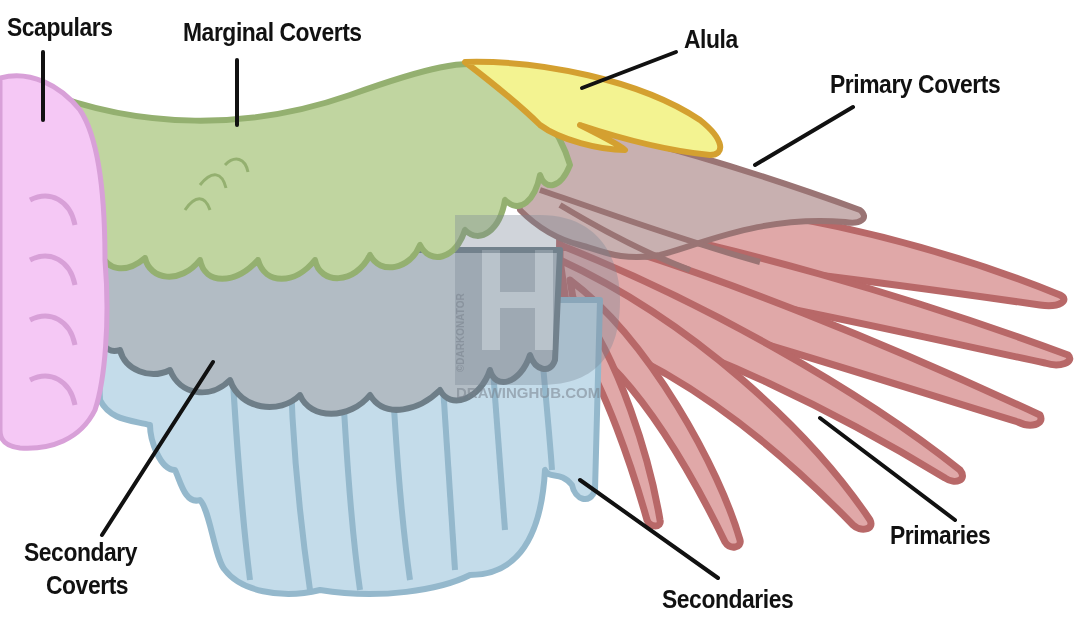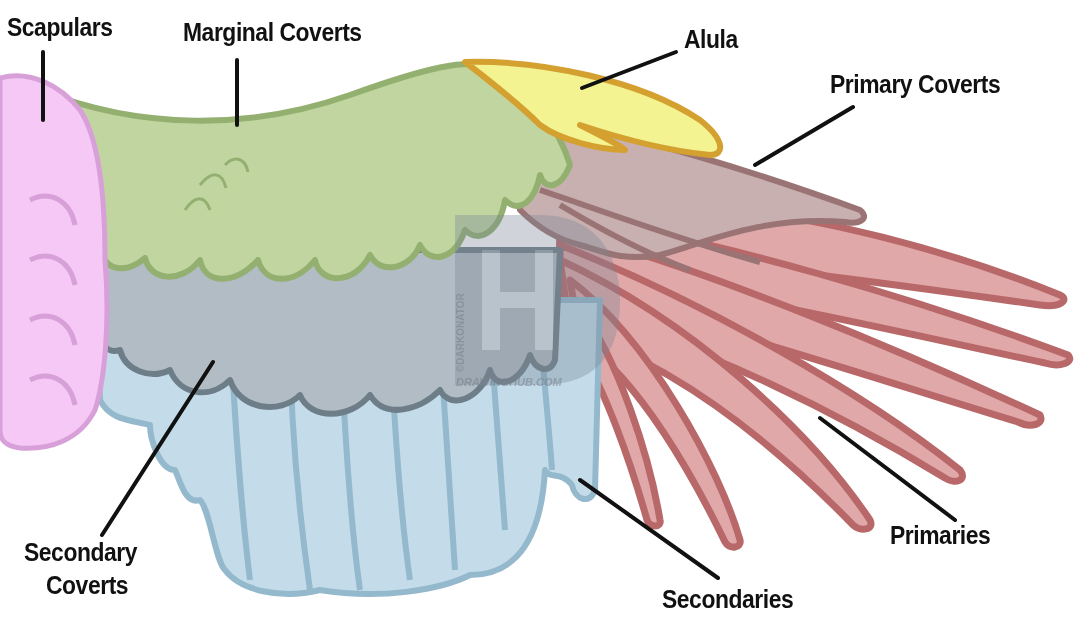--- a/index.html
+++ b/index.html
@@ -75,21 +75,21 @@
     <line x1="237" y1="60" x2="237" y2="125"></line>
     <line x1="676" y1="52" x2="582" y2="88"></line>
     <line x1="853" y1="107" x2="755" y2="165"></line>
     <line x1="213" y1="362" x2="102" y2="535"></line>
     <line x1="580" y1="480" x2="718" y2="578"></line>
     <line x1="820" y1="418" x2="955" y2="520"></line>
   </g>
 </svg>
 
 <div class="wm" style="left:455px;top:372px;font-size:10px;transform:rotate(-90deg);transform-origin:left top;">©DARKONATOR</div>
-<div class="wm" style="left:456px;top:376px;font-size:11px;font-style:italic;">DRAWINGHUB.COM</div>
+<div class="wm" style="left:456px;top:384px;font-size:15px;">DRAWINGHUB.COM</div>
 
 <div class="label" style="left:7px;top:12px;">Scapulars</div>
 <div class="label" style="left:183px;top:17px;">Marginal Coverts</div>
 <div class="label" style="left:684px;top:24px;">Alula</div>
 <div class="label" style="left:830px;top:69px;">Primary Coverts</div>
 <div class="label" style="left:24px;top:537px;">Secondary</div>
 <div class="label" style="left:46px;top:570px;">Coverts</div>
 <div class="label" style="left:662px;top:584px;">Secondaries</div>
 <div class="label" style="left:890px;top:520px;">Primaries</div>
 

